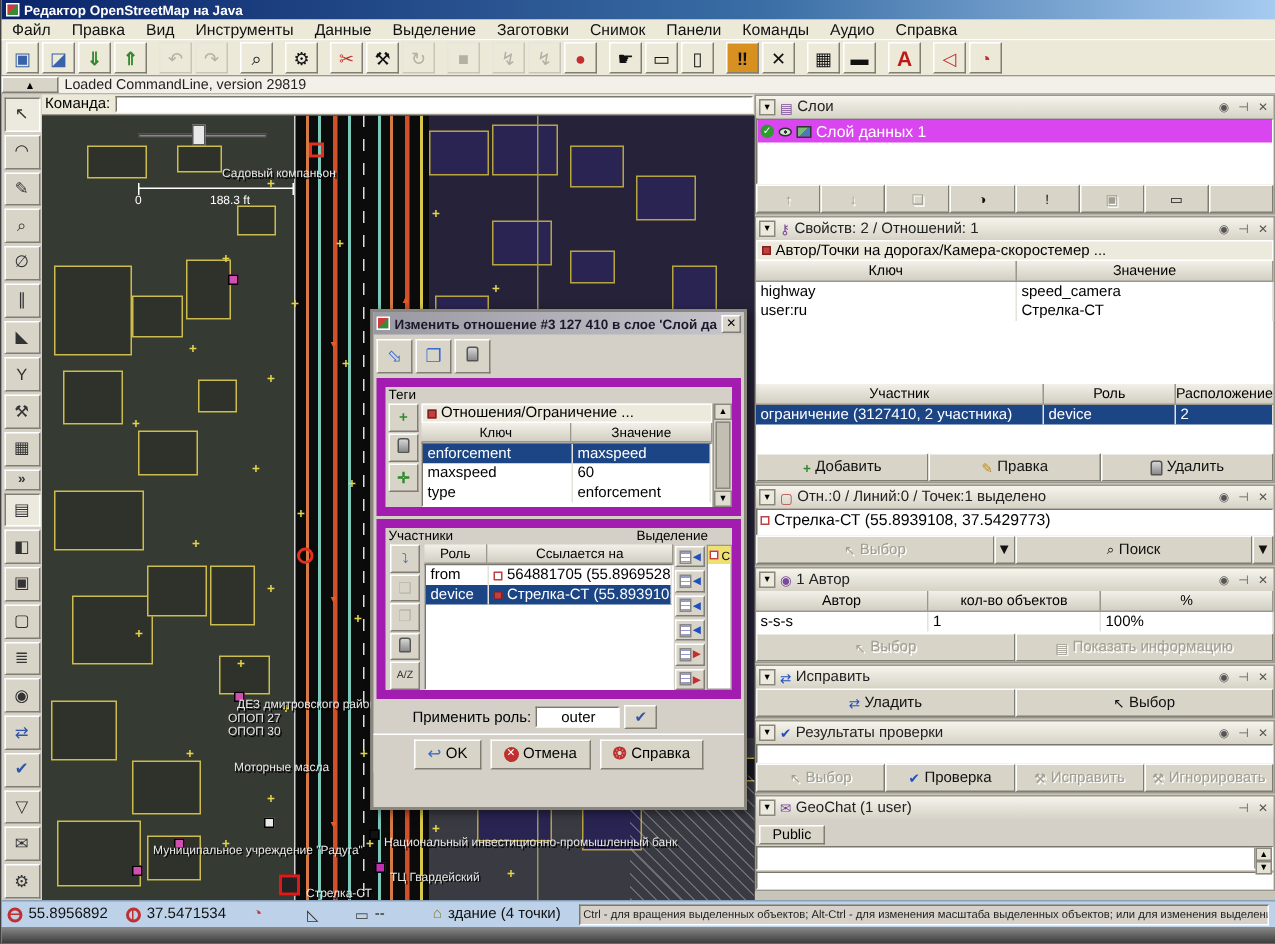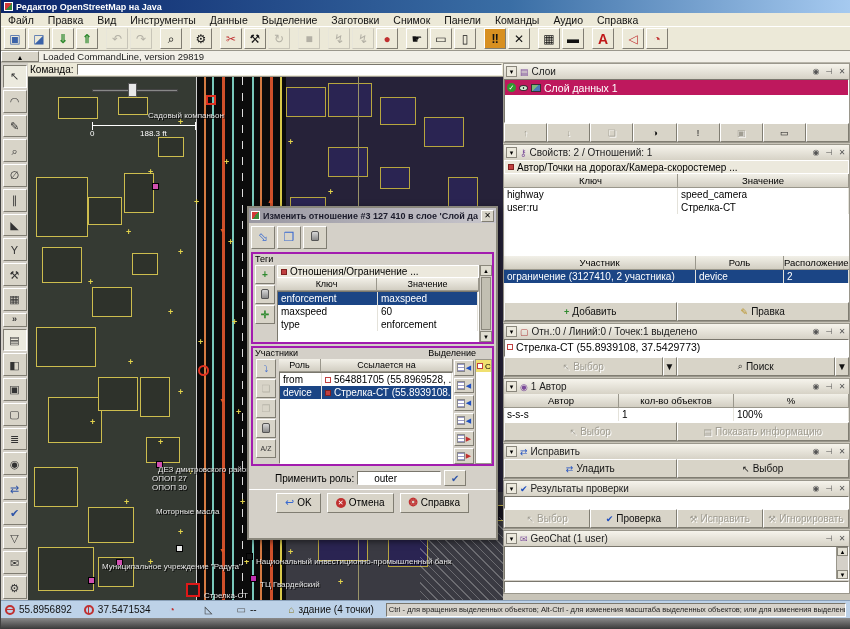--- a/index.html
+++ b/index.html
@@ -43,21 +43,21 @@
   .rightpanel{width:347px;background:#c8c4b8;display:flex;flex-direction:column;flex:none;}
   .panel{background:#d4d0c8;border:1px solid #9a978c;margin-bottom:1px;display:flex;flex-direction:column;overflow:hidden;}
   .phdr{height:15px;background:linear-gradient(#f6f4ec,#d6d2c6);display:flex;align-items:center;font-size:10px;color:#222;padding:0 2px;gap:3px;flex:none;}
   .phdr .cbtn{width:11px;height:11px;border:1px solid #8a877c;background:#ece9dd;font-size:7px;line-height:9px;text-align:center;padding:0;}
   .phdr .ttl{font-size:10px;}
   .phdr .sp{flex:1;}
   .phdr .hic{font-size:8px;color:#555;width:10px;text-align:center;}
   .picon{font-size:9px;color:#7a4a9a;}
   .list{background:#fff;border:1px solid;border-color:#7a776d #fff #fff #7a776d;flex:1;overflow:hidden;}
   .lrow{display:flex;align-items:center;height:15px;font-size:10.5px;padding:0 2px;gap:3px;}
-  .lrow.sel{background:#be185d;color:#fff;}
+  .lrow.sel{background:#d946ef;color:#fff;}
   .btnrow{display:flex;flex:none;}
   .btn{flex:1;height:19px;background:#d8d4c8;border:1px solid;border-color:#fff #807d72 #807d72 #fff;font-size:10px;display:flex;align-items:center;justify-content:center;gap:3px;color:#111;padding:0;}
   .btn.dis{color:#a09d92;text-shadow:1px 1px 0 #fff;}
   .btn .ico{font-size:9px;}
   .thead{display:flex;background:#d4d0c6;flex:none;}
   .thead>div{font-size:9.5px;text-align:center;border-right:1px solid #9a978c;border-bottom:1px solid #9a978c;padding:1px 0;background:linear-gradient(#f2f0e8,#d2cec2);}
   .trow{display:flex;height:13px;font-size:10px;align-items:center;background:#fff;}
   .trow>div{padding-left:3px;overflow:hidden;white-space:nowrap;border-right:1px solid #e4e2da;height:100%;line-height:13px;}
   .trow.sel{background:#1b4585;color:#fff;}
   .pc1{width:174px;flex:none;} .pc2{flex:1;}
@@ -87,38 +87,38 @@
   
   .dialog{position:absolute;left:246px;top:206px;width:251px;height:334px;background:#d4d0c8;border:2px solid #8a877c;z-index:20;display:flex;flex-direction:column;box-shadow:2px 2px 6px rgba(0,0,0,.5);}
   .dtitle{height:15px;background:linear-gradient(90deg,#9a98a2,#c8c6cc);display:flex;align-items:center;gap:3px;padding:0 2px;font-size:9px;font-weight:bold;color:#1a1a2a;flex:none;}
   .dtitle .x{margin-left:auto;width:13px;height:12px;background:#d8d4c8;border:1px solid;border-color:#fff #807d72 #807d72 #fff;font-size:8px;line-height:10px;text-align:center;padding:0;flex:none;}
   .dtb{height:28px;display:flex;align-items:center;gap:2px;padding:2px;flex:none;}
   .dtb button{width:24px;height:23px;background:#d8d4c8;border:1px solid;border-color:#fff #807d72 #807d72 #fff;font-size:12px;padding:0;}
   .tabs1{height:15px;display:flex;padding-left:58px;flex:none;}
   .tabs2{height:16px;display:flex;flex:none;}
   .dtab{border:1px solid;border-color:#fff #807d72 #807d72 #fff;background:#c9c5b9;font-size:9px;display:flex;align-items:center;justify-content:center;padding:0 4px;}
   .dtab.on{background:#d8d4c8;border-bottom-color:#d8d4c8;}
-  .grp{border:2px solid #a21caf;margin:1px 2px;position:relative;display:flex;flex-direction:column;}
+  .grp{border:6px solid #a21caf;margin:1px 2px;position:relative;display:flex;flex-direction:column;}
   .grplab{font-size:9px;padding:0 2px;height:11px;flex:none;}
   .tagsgrid{display:flex;flex:1;min-height:0;}
   .minicol{width:24px;display:flex;flex-direction:column;gap:1px;align-items:center;flex:none;}
   .minicol button{width:20px;height:19px;background:#d8d4c8;border:1px solid;border-color:#fff #807d72 #807d72 #fff;font-size:10px;padding:0;color:#333;}
   .minicol .plus{color:#2f8a2f;font-weight:bold;}
   .dk{width:100px;flex:none;} .dv{flex:1;}
   .dtable{border:1px solid;border-color:#7a776d #fff #fff #7a776d;background:#fff;flex:1;min-height:0;}
   .dthead>div{font-size:9px;}
   .dsb{width:13px;background:#d4d0c8;border-left:1px solid #9a978c;display:flex;flex-direction:column;flex:none;}
   .dsb button{height:11px;font-size:6px;border:1px solid #8a877c;background:#e0ddd1;padding:0;}
   .dsb .thumb{flex:1;background:#c2bfb2;border:1px solid #8a877c;margin:1px 1px;}
   .selcol{width:22px;display:flex;flex-direction:column;gap:2px;align-items:center;flex:none;padding-top:1px;}
   .selcol button{width:20px;height:16px;background:#d8d4c8;border:1px solid;border-color:#fff #807d72 #807d72 #fff;padding:0;display:flex;align-items:center;justify-content:center;gap:1px;}
   .mini-list{display:inline-block;width:8px;height:9px;border:1px solid #888;background:repeating-linear-gradient(#9a9ac8 0 1px,#fff 1px 3px);}
   .selcol .la{font-size:7px;color:#2050c0;} .selcol .ra{font-size:7px;color:#c03030;}
   .applyrow{height:22px;display:flex;align-items:center;gap:3px;font-size:10px;padding:0 4px 0 26px;flex:none;}
-  .applyrow input{width:84px;height:14px;border:1px solid;border-color:#7a776d #fff #fff #7a776d;font-size:10px;padding-left:16px;}
+  .applyrow input{width:56px;height:14px;border:1px solid;border-color:#7a776d #fff #fff #7a776d;font-size:10px;padding-left:16px;}
   .applyrow .ck{width:22px;height:16px;background:#d8d4c8;border:1px solid;border-color:#fff #807d72 #807d72 #fff;color:#2f55a8;font-size:10px;padding:0;}
   .dfoot{height:26px;background:#d4d0c8;border-top:1px solid #fff;display:flex;align-items:center;justify-content:center;gap:6px;flex:none;}
   .dfoot button{height:20px;background:#d8d4c8;border:1px solid;border-color:#fff #807d72 #807d72 #fff;font-size:10px;display:flex;align-items:center;gap:3px;padding:0 8px;}
   .okic{color:#3a6ad0;font-size:11px;}
   .cxic{display:inline-block;width:10px;height:10px;border-radius:50%;background:#c03030;color:#fff;font-size:7px;line-height:10px;text-align:center;}
   .hpic{color:#c03030;font-size:11px;font-weight:bold;}
   .peek{width:17px;background:#fff;border:1px solid #9a978c;flex:none;}
   .peekrow{background:#f0e070;font-size:8px;display:flex;align-items:center;gap:2px;height:12px;padding:0 1px;}
 </style>
 </head>
@@ -448,20 +448,24 @@
           </div>
         <div class="btnrow">
           <button class="btn">
               <span class="ico" style="color:#2f8a2f;font-weight:bold;">+</span>
               <span>Добавить</span>
             </button>
           <button class="btn">
               <span class="ico" style="color:#b89020;">✎</span>
               <span>Правка</span>
             </button>
+          <button class="btn">
+              <span class="cyl"></span>
+              <span>Удалить</span>
+            </button>
         </div>
       </div>
 
       <div class="panel" style="height:54px;">
         <div class="phdr">
           <button class="cbtn">▾</button>
           <span class="picon" style="color:#b04040;">▢</span>
           <span class="ttl">Отн.:0 / Линий:0 / Точек:1 выделено</span>
           <span class="sp"></span>
           <span class="hic">◉</span>
@@ -579,20 +583,21 @@
 
       <div class="panel" style="height:64px;">
         <div class="phdr">
           <button class="cbtn">▾</button>
           <span class="picon">✉</span>
           <span class="ttl">GeoChat (1 user)</span>
           <span class="sp"></span>
           <span class="hic">⊣</span>
           <span class="hic">✕</span>
         </div>
+        <div style="padding-left:2px;flex:none;"><span class="tab">Public</span></div>
         <div class="chatarea">
           <div class="vsb">
               <span>▲</span>
               <span>▼</span>
             </div>
         </div>
         <div class="inputline"></div>
       </div>
 
     </div>

